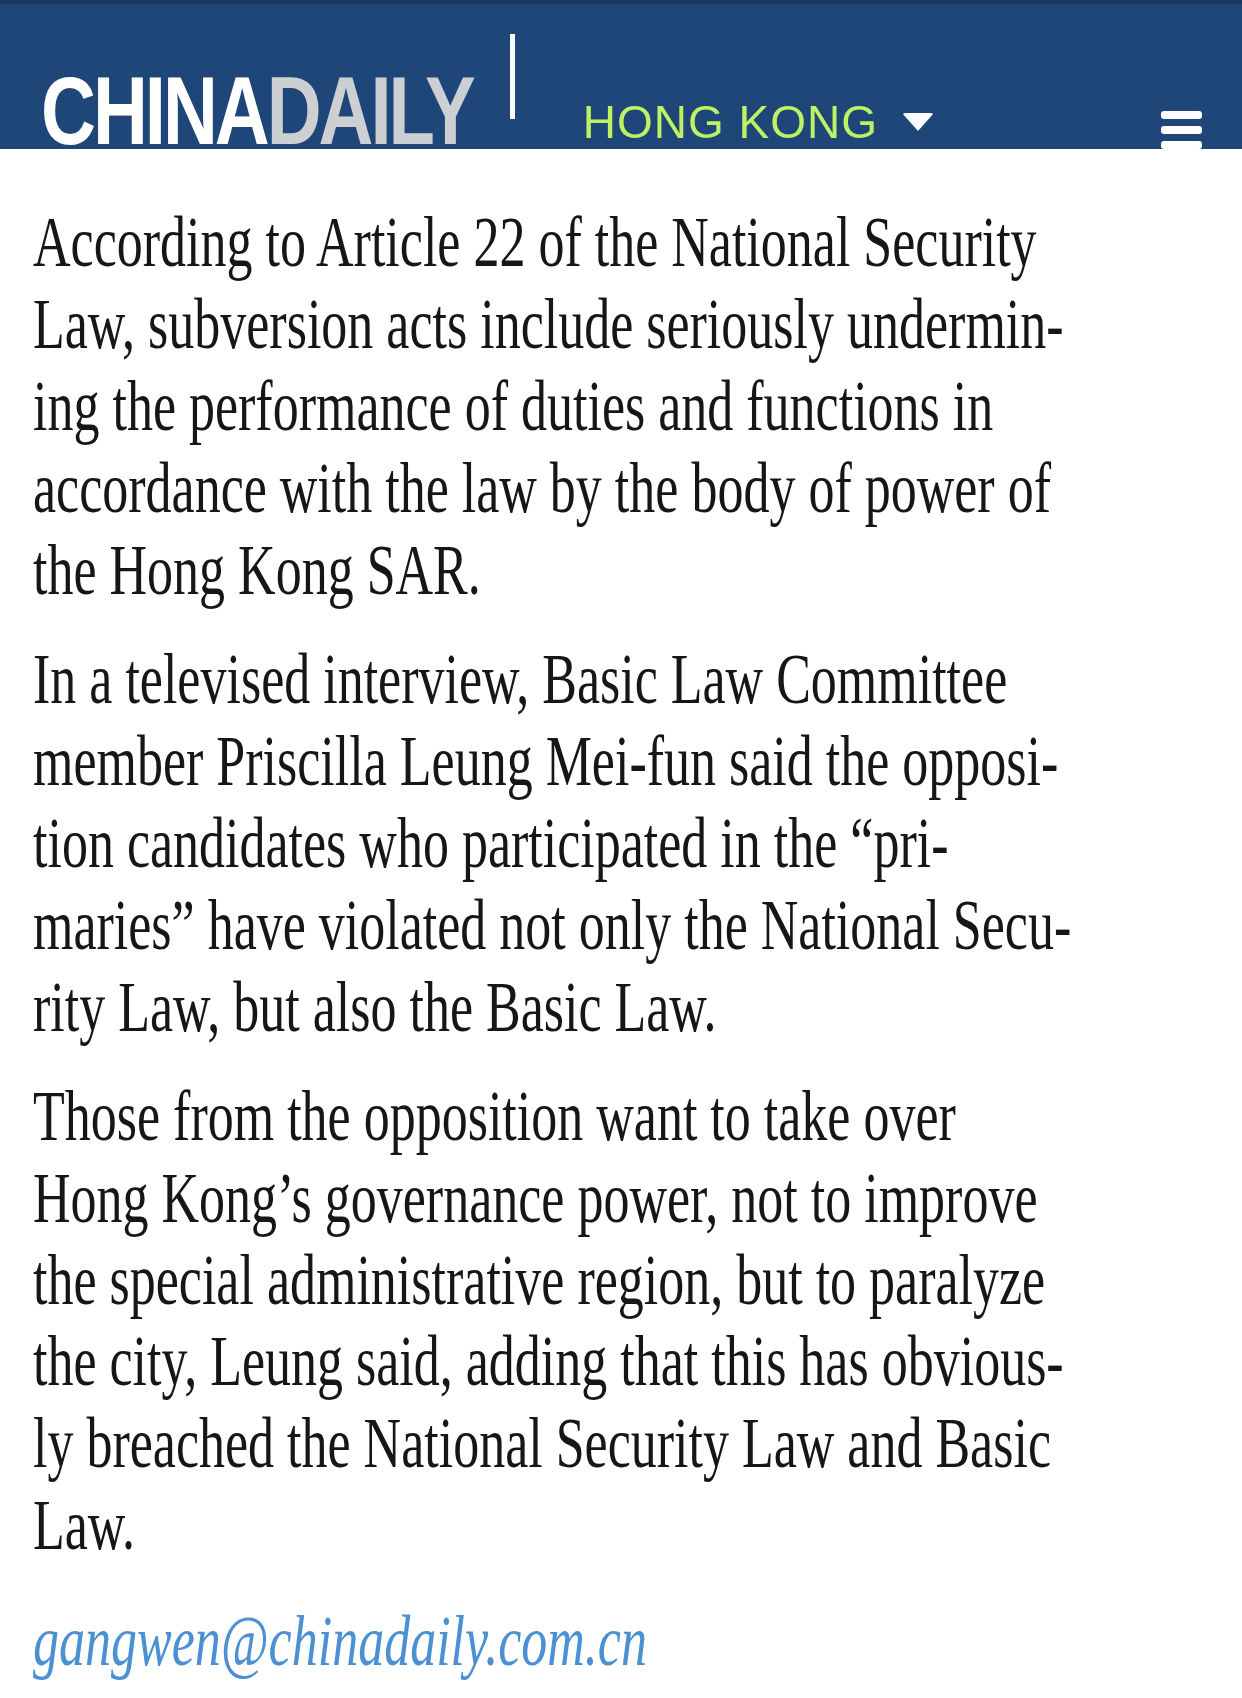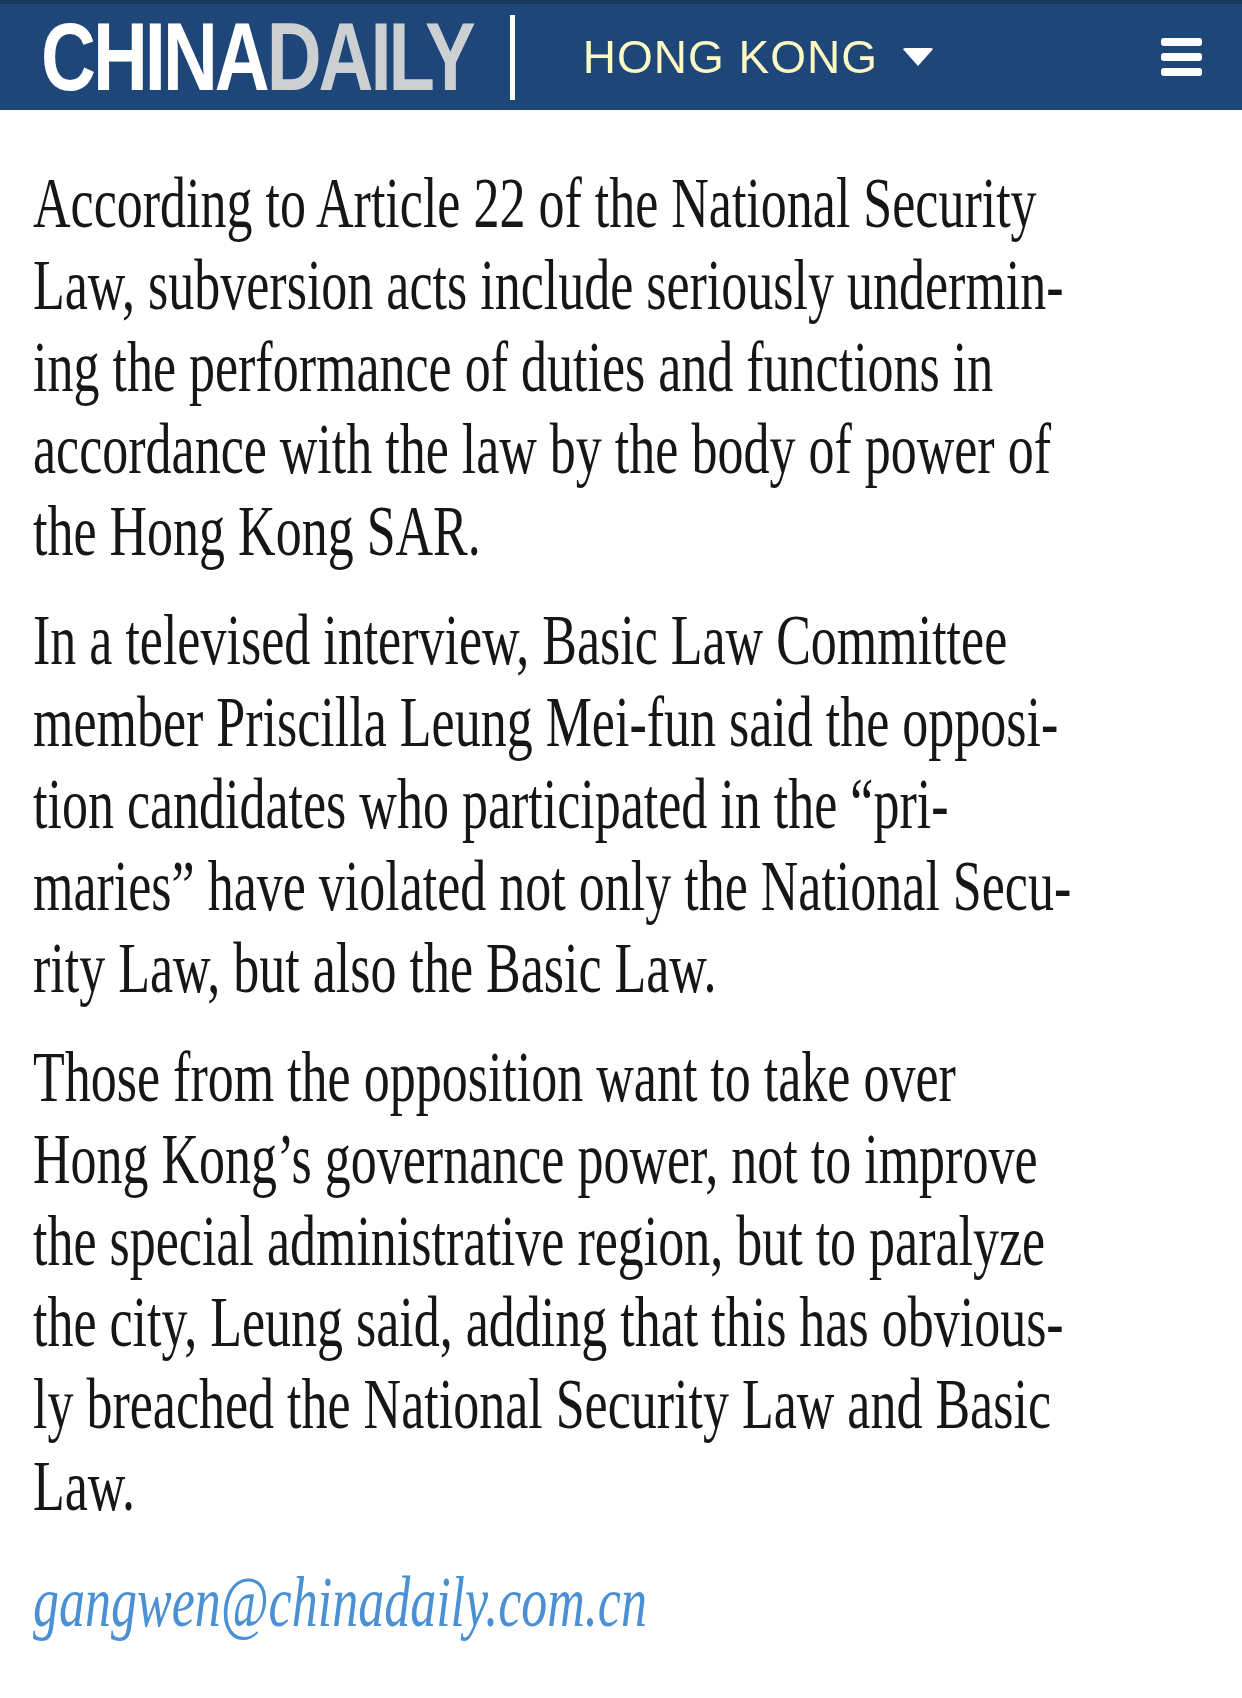--- a/index.html
+++ b/index.html
@@ -10,25 +10,25 @@
   body {
     width: 1242px;
     height: 1698px;
     overflow: hidden;
     font-family: "Liberation Serif", serif;
   }
 
   
   .topbar {
     box-sizing: border-box;
-    height: 110px;
+    height: 149px;
     background: var(--bar-color, #1f4679);
     border-top: 4px solid var(--bar-top-color, #17395e);
     display: flex;
-    align-items: center;
+    align-items: flex-end;
     position: relative;
   }
   .logo {
     margin-left: 41px;
     font-family: "Liberation Sans", sans-serif;
     font-weight: 700;
     font-size: 76px;
     letter-spacing: -3px;
     line-height: 1;
     transform: scaleY(1.28);
@@ -49,21 +49,21 @@
 
   .edition {
     margin-left: 68px;
     display: flex;
     align-items: center;
     cursor: pointer;
   }
   .edition-label {
     font-family: "Liberation Sans", sans-serif;
     font-size: 46px;
-    color: #fef9c3;
+    color: #bef264;
     letter-spacing: 1px;
     white-space: nowrap;
   }
   .caret-down {
     margin-left: 24px;
     width: 0;
     height: 0;
     border-left: 16px solid transparent;
     border-right: 16px solid transparent;
     border-top: 18px solid #ffffff;

